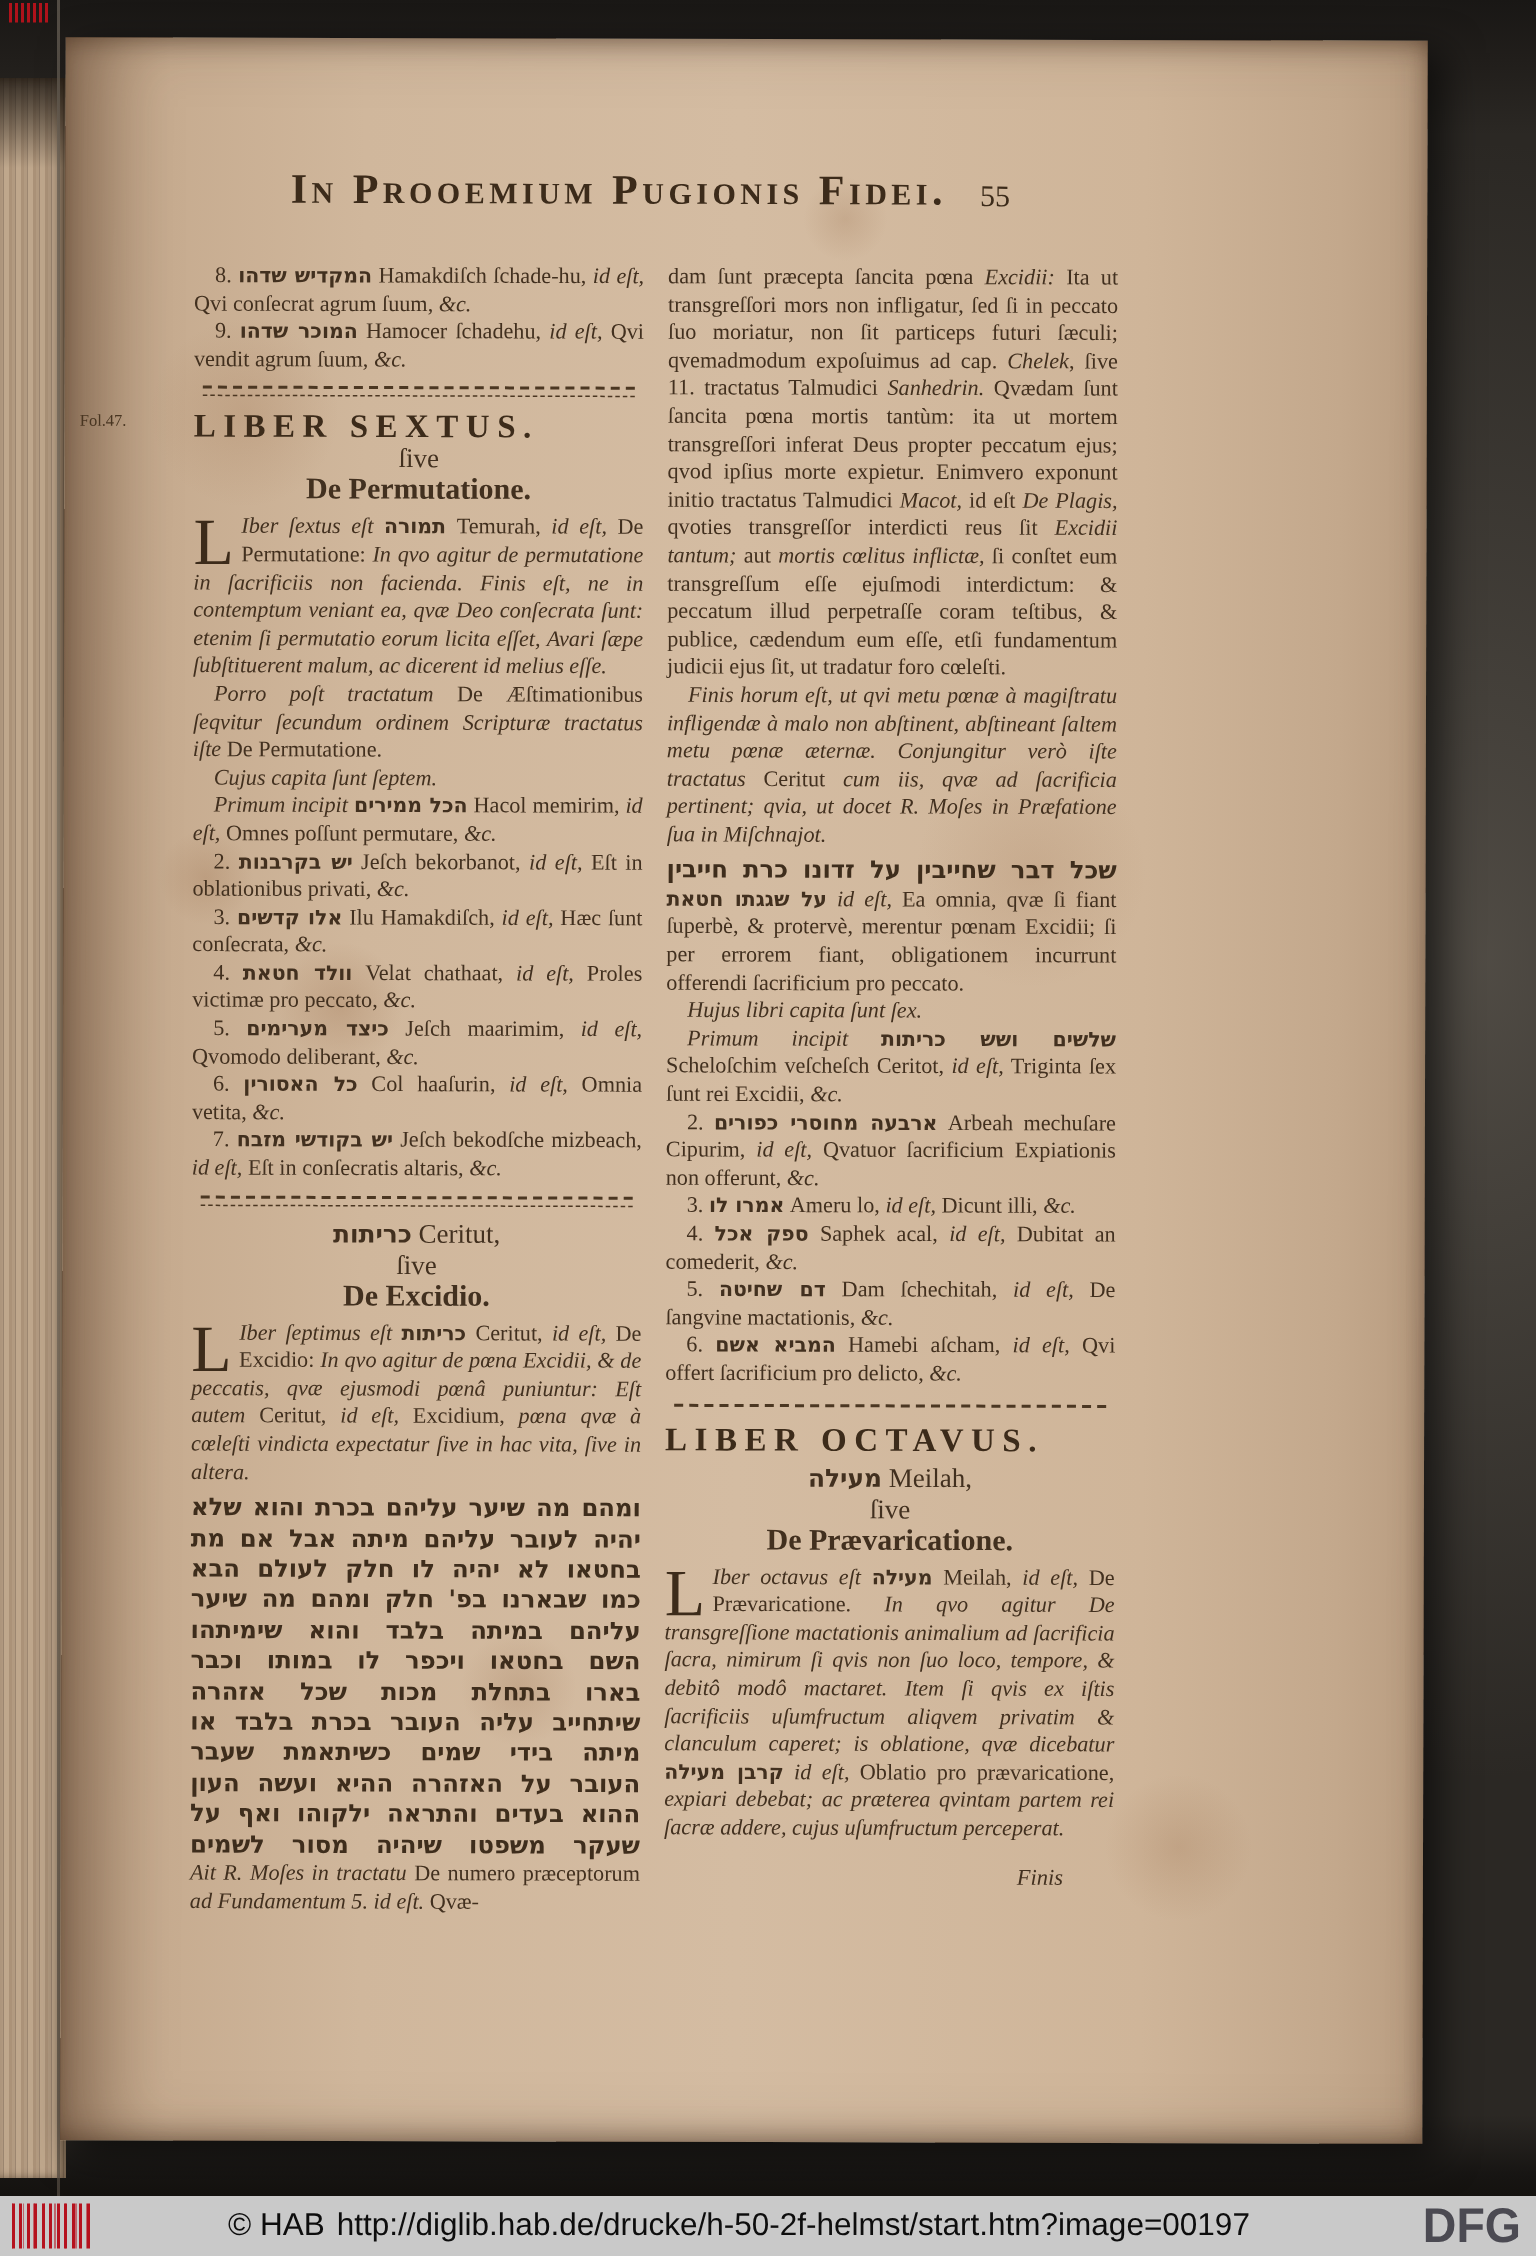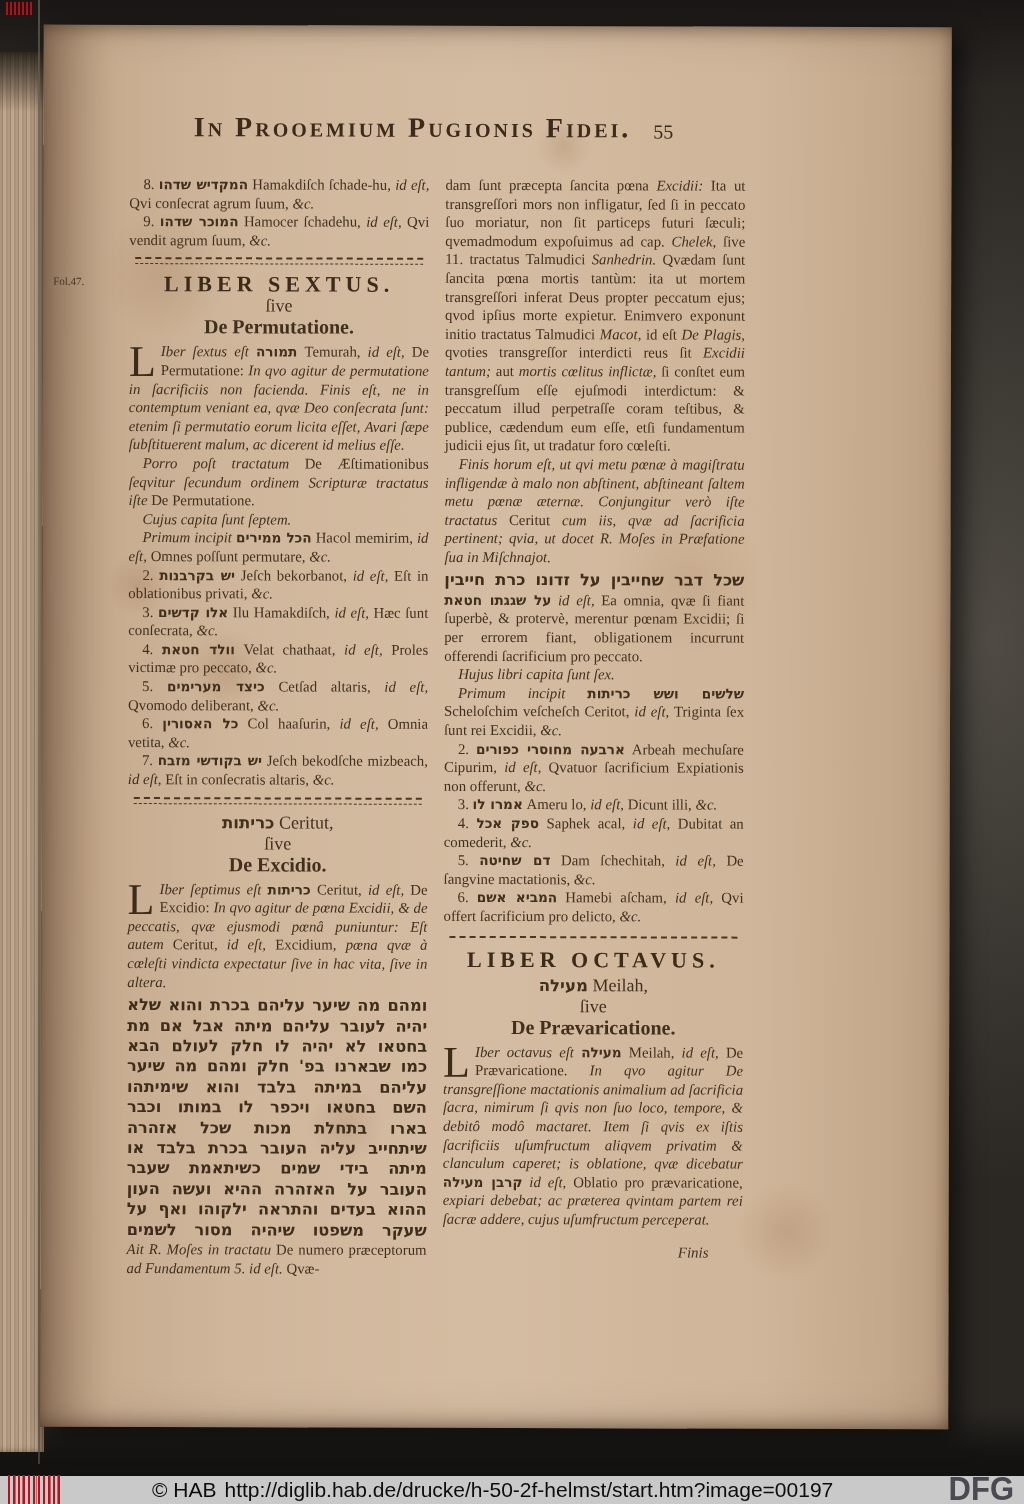--- a/index.html
+++ b/index.html
@@ -53,36 +53,36 @@
   p{margin:0;}
   .para{text-indent:14px;}
   .entry{text-indent:14px;}
   .no-ind{text-indent:0;}
   .s-r{font-style:normal;}
   .s-i{font-style:italic;}
   .s-h{font-family:"DejaVu Sans",sans-serif;font-weight:700;font-size:.92em;direction:rtl;unicode-bidi:isolate;letter-spacing:0;}
 
   .rule-double{height:4px;border-top:2px dashed #4b3722;border-bottom:1px dashed #4b3722;margin:8px 6px 6px 6px;}
   .rule-single{height:0;border-top:2px dashed #4b3722;margin:10px 6px 8px 6px;}
-  .sec-head{text-align:center;font-size:22px;letter-spacing:5px;font-weight:600;color:#3c2b1a;line-height:27px;text-indent:0;}
+  .sec-head{font-size:22px;letter-spacing:5px;font-weight:600;color:#3c2b1a;line-height:27px;text-indent:0;}
   .sec-hebline{text-align:center;font-size:18px;line-height:24px;text-indent:0;}
   .sec-sive{text-align:center;font-size:18px;line-height:16px;text-indent:0;}
   .sec-sub{text-align:center;font-size:20px;font-weight:600;line-height:26px;margin-bottom:3px;text-indent:0;}
 
   .has-drop{text-indent:0;}
   .dropcap{float:left;font-size:44px;line-height:33px;padding:3px 5px 0 0;color:#3c2b1a;}
 
   .heb-block{margin-top:4px;}
   .heb-line{font-family:"DejaVu Sans",sans-serif;font-weight:700;font-size:16.2px;line-height:20.4px;
     direction:rtl;text-align:justify;text-align-last:justify;color:#3e2d1c;}
 
   .finis{font-style:italic;text-align:right;padding-right:34px;margin-top:14px;font-size:15px;}
 
   
-  .footer{position:absolute;left:0;right:0;bottom:0;height:28px;background:#c9c9c9;display:flex;align-items:center;}
+  .footer{position:absolute;left:0;right:0;bottom:0;height:40px;background:#c9c9c9;display:flex;align-items:center;}
   .hab-logo{width:52px;height:30px;margin-left:8px;
     background:
       repeating-linear-gradient(90deg,#b5121e 0 2px,rgba(0,0,0,0) 2px 5px),
       repeating-linear-gradient(90deg,rgba(181,18,30,.55) 0 1px,rgba(0,0,0,0) 1px 7px);}
   .footer-text{margin-left:92px;font-family:"Liberation Sans",sans-serif;font-size:21px;color:#0d0d0d;white-space:nowrap;}
   .footer-text .cp{margin-right:8px;}
   .dfg{margin-left:auto;margin-right:10px;font-family:"Liberation Sans",sans-serif;font-size:31px;font-weight:900;
     color:#4b4a52;letter-spacing:0px;transform:scaleY(1.05);}
 </style>
 </head>
@@ -114,21 +114,21 @@
       <p class="sec-sub">De Permutatione.</p>
 
       <p class="para has-drop"><span class="dropcap">L</span><span><span class="s-i">Iber ſextus eſt </span><span class="s-h">תמורה</span><span class="s-r"> Temurah, </span><span class="s-i">id eſt,</span><span class="s-r"> De Permutatione: </span><span class="s-i">In qvo agitur de permutatione in ſacrificiis non facienda. Finis eſt, ne in contemptum veniant ea, qvæ Deo conſecrata ſunt: etenim ſi permutatio eorum licita eſſet, Avari ſæpe ſubſtituerent malum, ac dicerent id melius eſſe.</span></span></p>
       <p class="para"><span class="s-i">Porro poſt tractatum </span><span class="s-r">De Æſtimationibus</span><span class="s-i"> ſeqvitur ſecundum ordinem Scripturæ tractatus iſte </span><span class="s-r">De Permutatione.</span></p>
       <p class="para"><span class="s-i">Cujus capita ſunt ſeptem.</span></p>
 
       <p class="entry"><span class="s-i">Primum incipit </span><span class="s-h">הכל ממירים</span><span class="s-r"> Hacol memirim, </span><span class="s-i">id eſt,</span><span class="s-r"> Omnes poſſunt permutare, </span><span class="s-i">&amp;c.</span></p>
       <p class="entry"><span class="s-r">2. </span><span class="s-h">יש בקרבנות</span><span class="s-r"> Jeſch bekorbanot, </span><span class="s-i">id eſt,</span><span class="s-r"> Eſt in oblationibus privati, </span><span class="s-i">&amp;c.</span></p>
       <p class="entry"><span class="s-r">3. </span><span class="s-h">אלו קדשים</span><span class="s-r"> Ilu Hamakdiſch, </span><span class="s-i">id eſt,</span><span class="s-r"> Hæc ſunt conſecrata, </span><span class="s-i">&amp;c.</span></p>
       <p class="entry"><span class="s-r">4. </span><span class="s-h">וולד חטאת</span><span class="s-r"> Velat chathaat, </span><span class="s-i">id eſt,</span><span class="s-r"> Proles victimæ pro peccato, </span><span class="s-i">&amp;c.</span></p>
-      <p class="entry"><span class="s-r">5. </span><span class="s-h">כיצד מערימים</span><span class="s-r"> Cetſad altaris, </span><span class="s-i">id eſt,</span><span class="s-r"> Qvomodo deliberant, </span><span class="s-i">&amp;c.</span></p>
+      <p class="entry"><span class="s-r">5. </span><span class="s-h">כיצד מערימים</span><span class="s-r"> Jeſch maarimim, </span><span class="s-i">id eſt,</span><span class="s-r"> Qvomodo deliberant, </span><span class="s-i">&amp;c.</span></p>
       <p class="entry"><span class="s-r">6. </span><span class="s-h">כל האסורין</span><span class="s-r"> Col haaſurin, </span><span class="s-i">id eſt,</span><span class="s-r"> Omnia vetita, </span><span class="s-i">&amp;c.</span></p>
       <p class="entry"><span class="s-r">7. </span><span class="s-h">יש בקודשי מזבח</span><span class="s-r"> Jeſch bekodſche mizbeach, </span><span class="s-i">id eſt,</span><span class="s-r"> Eſt in conſecratis altaris, </span><span class="s-i">&amp;c.</span></p>
 
       <div class="rule-double"></div>
       <p class="sec-hebline"><span class="s-h">כריתות</span><span class="s-r"> Ceritut,</span></p>
       <p class="sec-sive">ſive</p>
       <p class="sec-sub">De Excidio.</p>
 
       <p class="para has-drop"><span class="dropcap">L</span><span><span class="s-i">Iber ſeptimus eſt </span><span class="s-h">כריתות</span><span class="s-r"> Ceritut, </span><span class="s-i">id eſt,</span><span class="s-r"> De Excidio: </span><span class="s-i">In qvo agitur de pœna Excidii, &amp; de peccatis, qvæ ejusmodi pœnâ puniuntur: Eſt autem </span><span class="s-r">Ceritut, </span><span class="s-i">id eſt,</span><span class="s-r"> Excidium, </span><span class="s-i">pœna qvæ à cœleſti vindicta expectatur ſive in hac vita, ſive in altera.</span></span></p>
 

